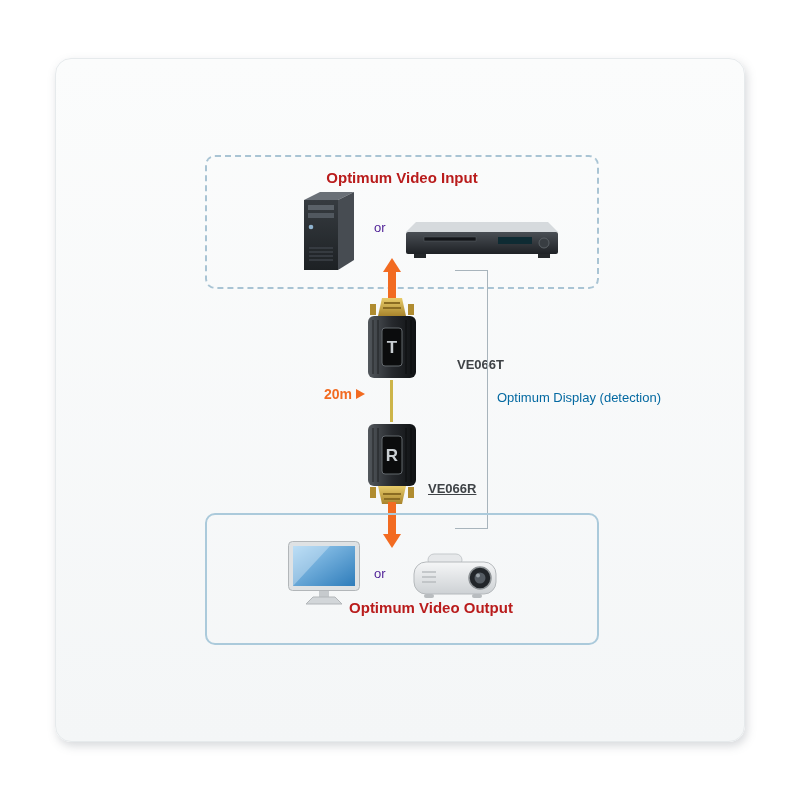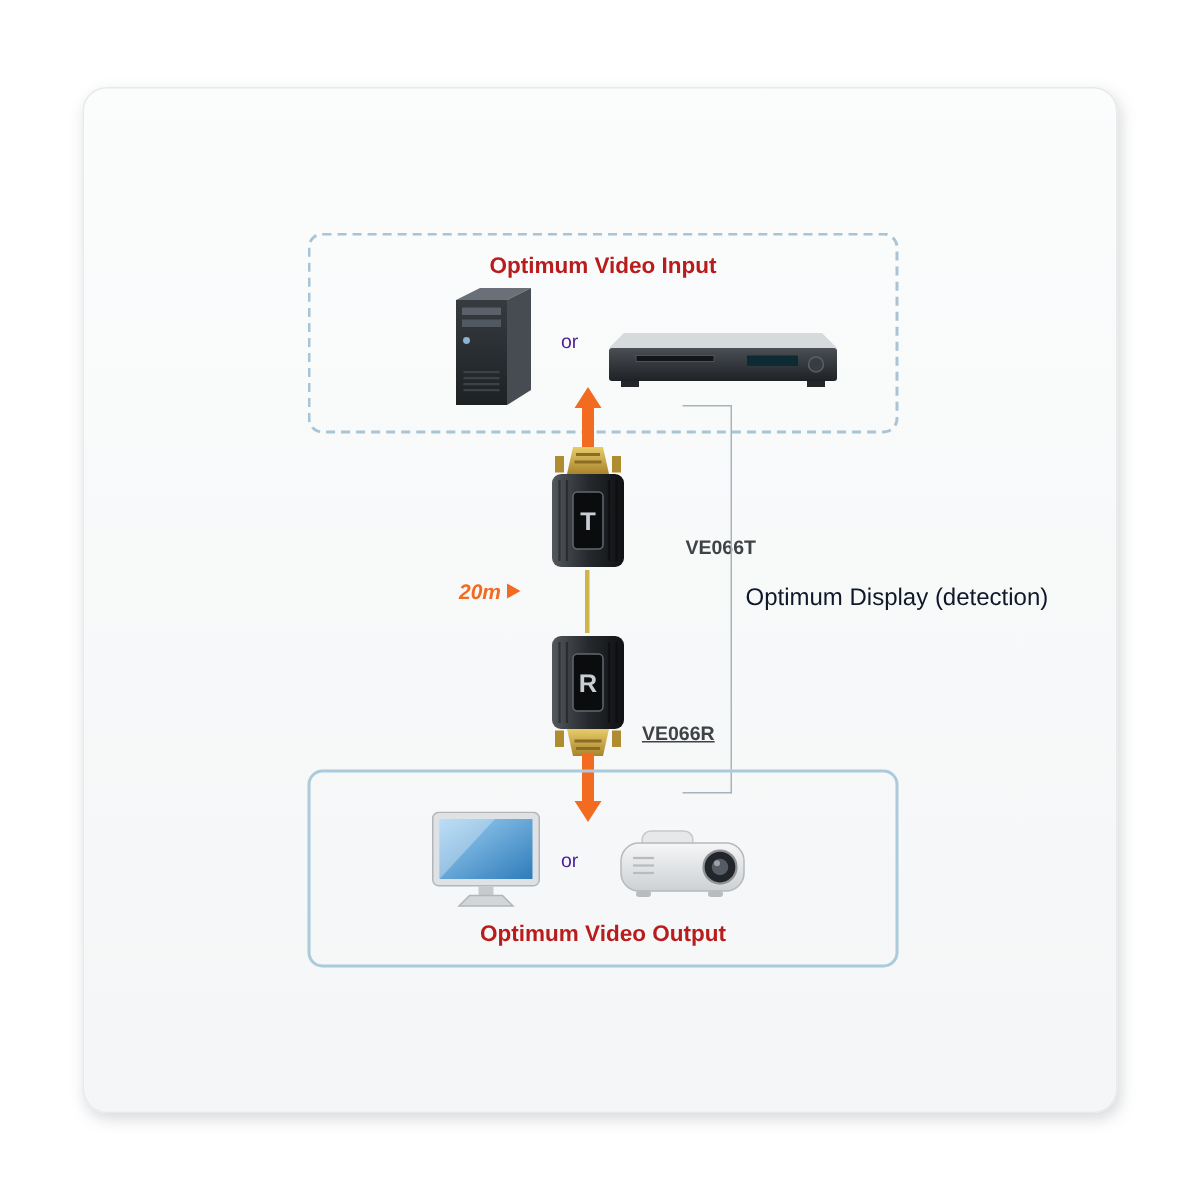--- a/index.html
+++ b/index.html
@@ -44,21 +44,21 @@
   .arrow .head-down{
     position:absolute;left:0;bottom:0;width:0;height:0;
     border-left:9px solid transparent;border-right:9px solid transparent;
     border-top:14px solid #f26b21;
   }
   .cable{left:390px;top:380px;width:3px;height:42px;background:#cdb54a;}
   .bracket{
     left:455px;top:270px;width:32px;height:257px;
     border-top:1px solid #a8b4bc;border-right:1px solid #a8b4bc;border-bottom:1px solid #a8b4bc;
   }
-  .detection-label{left:497px;top:390px;color:#0f172a;font-size:16px;}
+  .detection-label{left:497px;top:390px;color:#0369a1;font-size:13px;}
   svg{display:block;}
 </style>
 </head>
 <body>
 
 <div class="abs panel"></div>
 
 <div class="abs io-box input-box">
   <div class="abs box-title" style="top:12px;">Optimum Video Input</div>
 </div>
@@ -136,21 +136,21 @@
       <line x1="44" y1="24" x2="44" y2="78"></line>
       <line x1="49" y1="24" x2="49" y2="78"></line>
     </g>
     <rect x="20" y="32" width="20" height="38" rx="3" fill="#0b0c0d" stroke="#63686d" stroke-width="1"></rect>
     <text x="30" y="57" text-anchor="middle" font-size="17" font-weight="bold" fill="#c9ced2" font-family="Liberation Sans, sans-serif">T</text>
   </svg>
 </div>
 <div class="abs device-label" style="left:428px;top:357px;margin-left:29px;">VE066T</div>
 
 <div class="abs cable"></div>
-<div class="abs distance" style="left:306px;top:386px;font-style:italic;">
+<div class="abs distance" style="left:324px;top:386px;">
   <span>20m</span>
   <span class="distance-tri"></span>
 </div>
 
 <div class="abs" style="left:362px;top:420px;">
   <svg width="60" height="86" viewBox="0 0 60 86">
     <defs>
       <linearGradient id="rg" x1="0" y1="0" x2="0" y2="1">
         <stop offset="0" stop-color="#e8cc6a"></stop>
           <stop offset="1" stop-color="#a8842c"></stop>
@@ -181,21 +181,21 @@
 
 <div class="abs arrow" style="left:383px;top:502px;height:46px;">
   <div class="shaft" style="top:0;height:33px;"></div>
   <div class="head-down"></div>
 </div>
 
 <div class="abs bracket"></div>
 <div class="abs detection-label">Optimum Display (detection)</div>
 
 <div class="abs io-box output-box">
-  <div class="abs box-title" style="bottom:12px;">Optimum Video Output</div>
+  <div class="abs box-title" style="bottom:27px;margin-left:29px;">Optimum Video Output</div>
 </div>
 
 <div class="abs" style="left:288px;top:541px;">
   <svg width="72" height="66" viewBox="0 0 72 66">
     <defs>
       <linearGradient id="scr" x1="0" y1="0" x2="1" y2="1">
         <stop offset="0" stop-color="#9fd0f2"></stop>
           <stop offset="1" stop-color="#2e7cba"></stop>
       </linearGradient>
     </defs>

